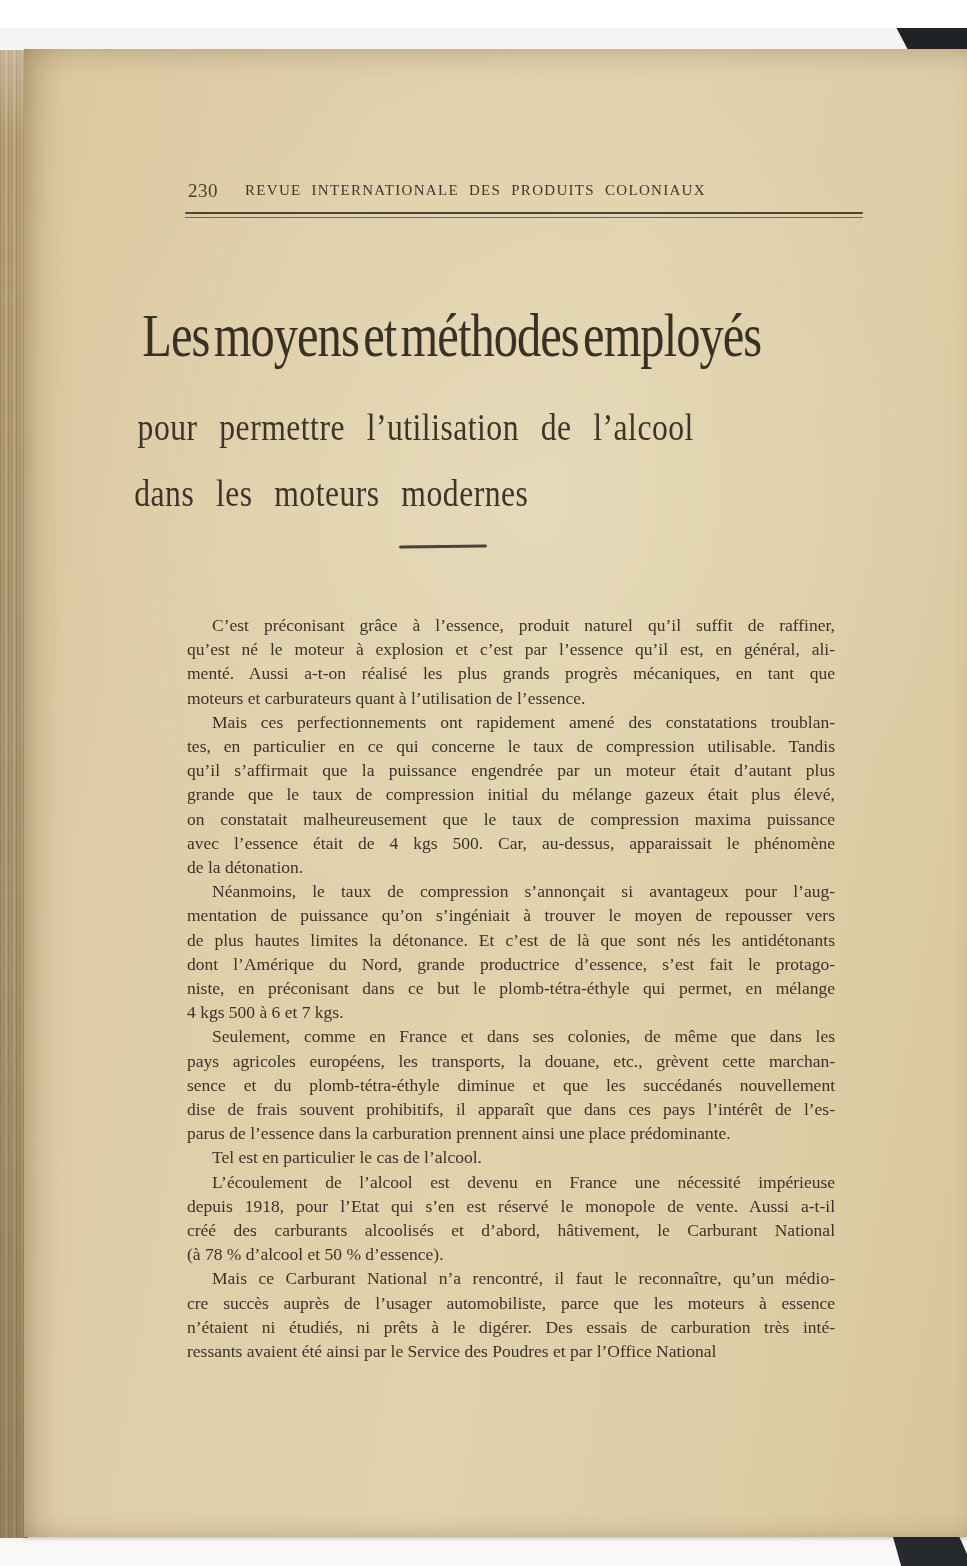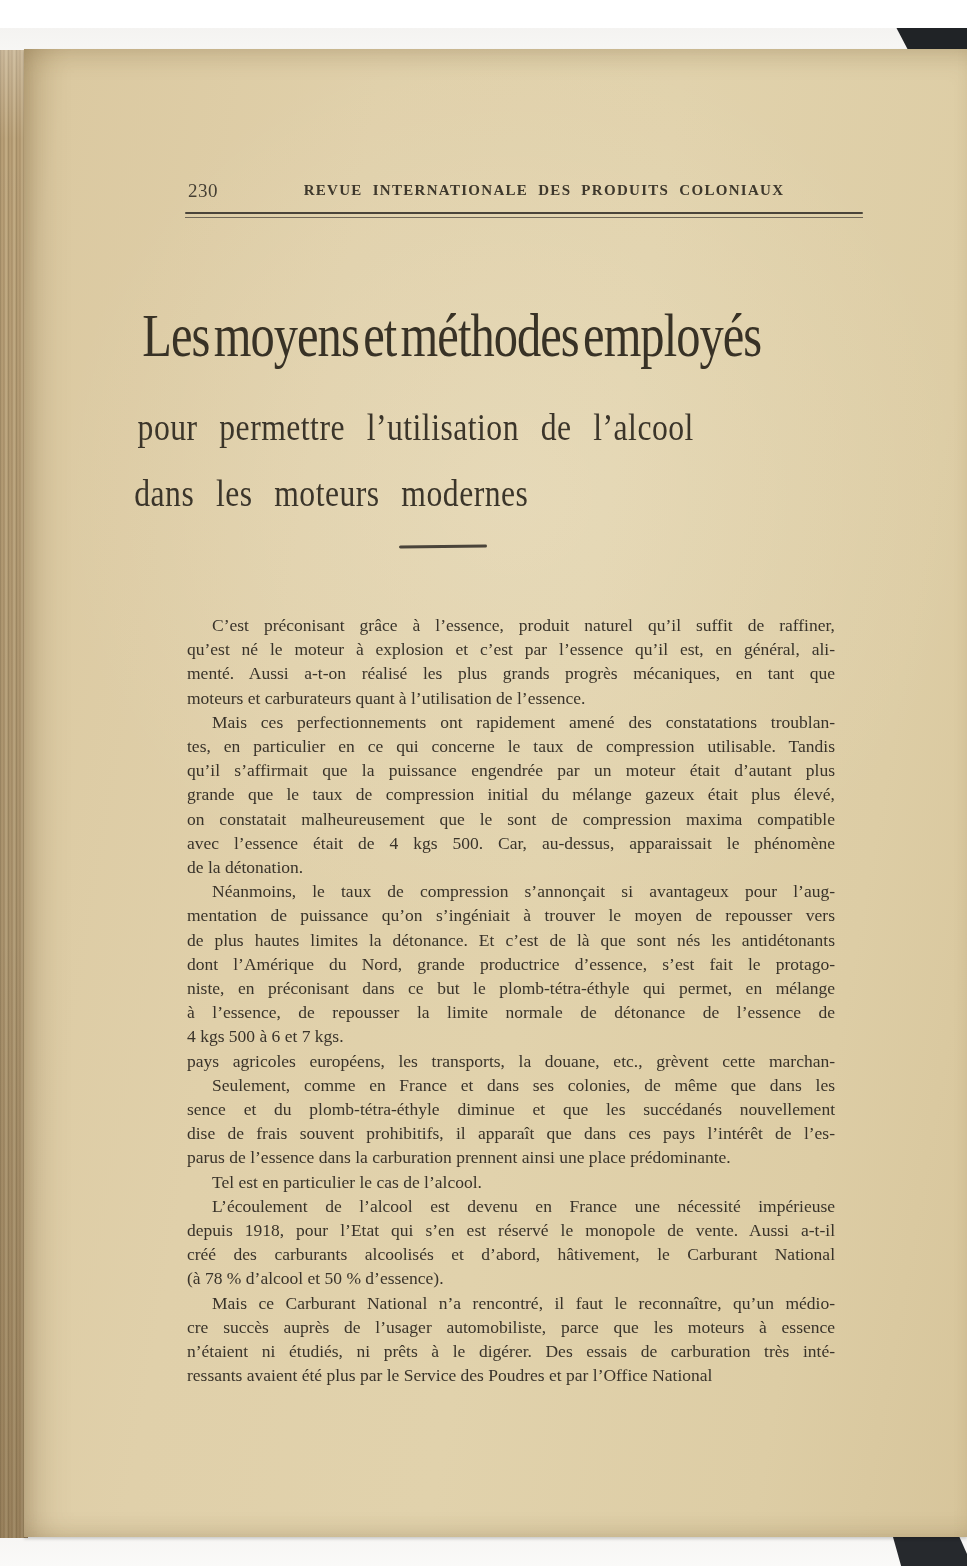--- a/index.html
+++ b/index.html
@@ -41,22 +41,22 @@
       inset 0 18px 30px -18px rgba(110,85,48,.30),
       inset 0 -16px 26px -18px rgba(110,85,48,.28),
       0 2px 3px rgba(0,0,0,.18);
   }
   .content{position:absolute;z-index:4;left:0;top:0;width:967px;height:1566px;color:#3a342a;}
 
   
   .running-head{position:absolute;left:185px;top:150px;width:678px;height:26px;}
   .folio{position:absolute;left:3px;top:2px;font-size:19px;letter-spacing:.5px;color:#453f33;}
   .journal-title{
-    position:absolute;left:60px;right:20px;top:4px;text-align:center;
-    font-size:15px;font-weight:700;letter-spacing:1.3px;word-spacing:5px;color:#3e382c;
+    position:absolute;left:60px;right:20px;top:4px;text-align:left;
+    font-size:15px;font-weight:400;letter-spacing:1.3px;word-spacing:5px;color:#3e382c;
   }
   .head-rule{position:absolute;left:185px;top:184px;width:678px;}
   .head-rule .r1{height:2px;background:#4a443a;border-radius:1px;}
   .head-rule .r2{height:1px;background:#5d564a;margin-top:3px;opacity:.85;}
 
   
   .title-block{position:absolute;left:126px;top:278px;width:716px;text-align:left;color:#383226;}
   .title-main{
     display:inline-block;font-size:51px;font-weight:500;letter-spacing:-1px;word-spacing:-.14em;
     transform:scale(.95,1.22);transform-origin:50% 50%;white-space:nowrap;
@@ -125,53 +125,52 @@
           <div class="line first">C’est préconisant grâce à l’essence, produit naturel qu’il suffit de raffiner,</div>
           <div class="line">qu’est né le moteur à explosion et c’est par l’essence qu’il est, en général, ali-</div>
           <div class="line">menté. Aussi a-t-on réalisé les plus grands progrès mécaniques, en tant que</div>
           <div class="line last">moteurs et carburateurs quant à l’utilisation de l’essence.</div>
         </div>
         <div class="para">
           <div class="line first">Mais ces perfectionnements ont rapidement amené des constatations troublan-</div>
           <div class="line">tes, en particulier en ce qui concerne le taux de compression utilisable. Tandis</div>
           <div class="line">qu’il s’affirmait que la puissance engendrée par un moteur était d’autant plus</div>
           <div class="line">grande que le taux de compression initial du mélange gazeux était plus élevé,</div>
-          <div class="line">on constatait malheureusement que le sont de compression maxima compatible</div>
+          <div class="line">on constatait malheureusement que le taux de compression maxima puissance</div>
           <div class="line">avec l’essence était de 4 kgs 500. Car, au-dessus, apparaissait le phénomène</div>
           <div class="line last">de la détonation.</div>
         </div>
         <div class="para">
           <div class="line first">Néanmoins, le taux de compression s’annonçait si avantageux pour l’aug-</div>
           <div class="line">mentation de puissance qu’on s’ingéniait à trouver le moyen de repousser vers</div>
           <div class="line">de plus hautes limites la détonance. Et c’est de là que sont nés les antidétonants</div>
           <div class="line">dont l’Amérique du Nord, grande productrice d’essence, s’est fait le protago-</div>
           <div class="line">niste, en préconisant dans ce but le plomb-tétra-éthyle qui permet, en mélange</div>
-          <div class="line">à l’essence, de repousser la limite normale de détonance de l’essence de</div>
           <div class="line last">4 kgs 500 à 6 et 7 kgs.</div>
         </div>
         <div class="para">
+          <div class="line first">Seulement, comme en France et dans ses colonies, de même que dans les</div>
           <div class="line">pays agricoles européens, les transports, la douane, etc., grèvent cette marchan-</div>
-          <div class="line first">Seulement, comme en France et dans ses colonies, de même que dans les</div>
           <div class="line">sence et du plomb-tétra-éthyle diminue et que les succédanés nouvellement</div>
           <div class="line">dise de frais souvent prohibitifs, il apparaît que dans ces pays l’intérêt de l’es-</div>
           <div class="line last">parus de l’essence dans la carburation prennent ainsi une place prédominante.</div>
         </div>
         <div class="para">
           <div class="line first last">Tel est en particulier le cas de l’alcool.</div>
         </div>
         <div class="para">
           <div class="line first">L’écoulement de l’alcool est devenu en France une nécessité impérieuse</div>
           <div class="line">depuis 1918, pour l’Etat qui s’en est réservé le monopole de vente. Aussi a-t-il</div>
           <div class="line">créé des carburants alcoolisés et d’abord, hâtivement, le Carburant National</div>
           <div class="line last">(à 78 % d’alcool et 50 % d’essence).</div>
         </div>
         <div class="para">
           <div class="line first">Mais ce Carburant National n’a rencontré, il faut le reconnaître, qu’un médio-</div>
           <div class="line">cre succès auprès de l’usager automobiliste, parce que les moteurs à essence</div>
           <div class="line">n’étaient ni étudiés, ni prêts à le digérer. Des essais de carburation très inté-</div>
-          <div class="line last">ressants avaient été plus par le Service des Poudres et par l’Office National</div>
+          <div class="line last">ressants avaient été ainsi par le Service des Poudres et par l’Office National</div>
         </div>
       </div>
 
   </div>
 
   <div class="source-caption">Source numba.cirad.fr / CIRAD</div>
 </div>
 
 </body></html>

